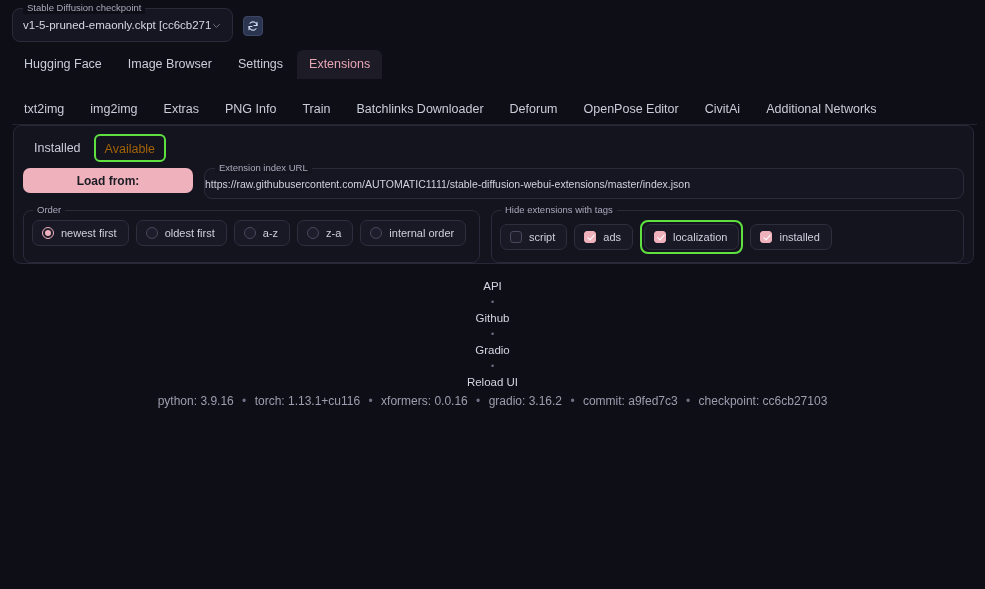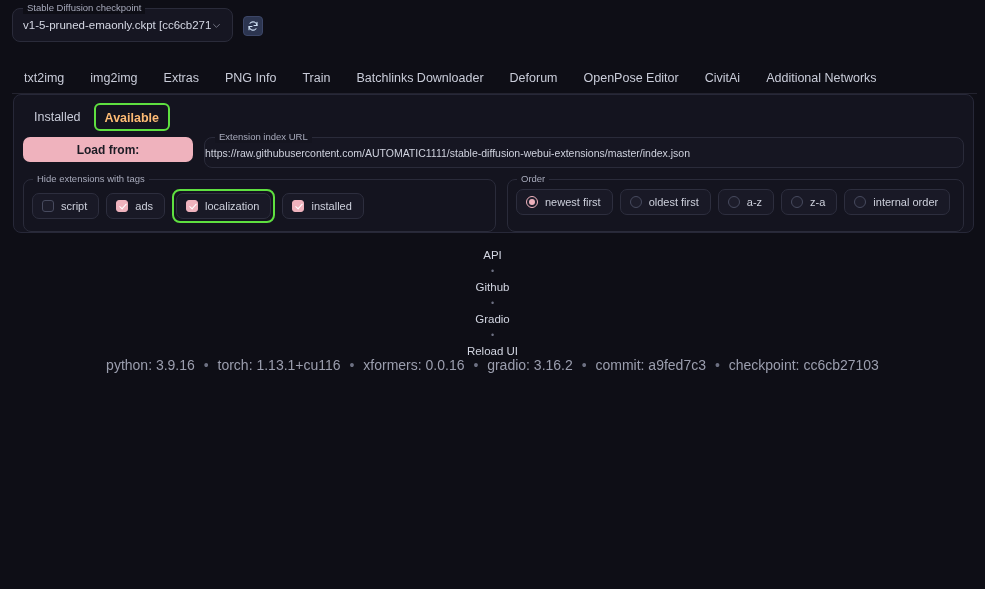--- a/index.html
+++ b/index.html
@@ -125,21 +125,21 @@
   }
   .subtab {
     font-size: 12.5px;
     color: #c9ccd9;
     padding: 5px 11px;
     border-radius: 6px;
     cursor: pointer;
     white-space: nowrap;
     line-height: 15px;
   }
-  .subtab.active { color: #fdba74; font-weight: bold; }
+  .subtab.active { color: #a16207; }
   .hl-green {
     border: 2px solid #5fe040;
     border-radius: 6px;
     padding: 3px 9px;
   }
 
   .row-load {
     display: flex;
     align-items: stretch;
     gap: 11px;
@@ -265,22 +265,23 @@
     display: flex;
     justify-content: center;
     align-items: center;
     gap: 0;
     line-height: 16px;
     flex-direction: column;
   }
   .flinks a { color: #d2d5e1; text-decoration: none; cursor: pointer; }
   .sep { color: #6d7082; margin: 0 9px; font-size: 9px; }
   .fvers {
-    font-size: 14px;
+    font-size: 12px;
     color: #9b9eae;
+    margin-top: 5px;
     line-height: 12px;
   }
   .fvers .vsep { color: #6d7082; margin: 0 5px; }
 </style>
 </head>
 <body>
 
 <div class="app">
 
   <div class="topbar">
@@ -293,20 +294,26 @@
     </div>
     <div class="refresh-btn">
       <svg viewBox="0 0 24 24">
         <path d="M20 11a8 8 0 0 0-14-4.5M4 13a8 8 0 0 0 14 4.5" fill="none" stroke="#cfe0f5" stroke-width="2.2" stroke-linecap="round"></path>
         <path d="M20 4.5V11h-6" fill="none" stroke="#cfe0f5" stroke-width="2.2" stroke-linecap="round" stroke-linejoin="round"></path>
         <path d="M4 19.5V13h6" fill="none" stroke="#cfe0f5" stroke-width="2.2" stroke-linecap="round" stroke-linejoin="round"></path>
       </svg>
     </div>
   </div>
 
+  <div class="tabrow row1">
+    <div class="tab">Hugging Face</div>
+    <div class="tab">Image Browser</div>
+    <div class="tab">Settings</div>
+    <div class="tab active">Extensions</div>
+  </div>
 
   <div class="tabrow row2">
     <div class="tab">txt2img</div>
     <div class="tab">img2img</div>
     <div class="tab">Extras</div>
     <div class="tab">PNG Info</div>
     <div class="tab">Train</div>
     <div class="tab">Batchlinks Downloader</div>
     <div class="tab">Deforum</div>
     <div class="tab">OpenPose Editor</div>
@@ -328,20 +335,52 @@
     <div class="row-load">
       <button id="load-from-button">Load from:</button>
       <div class="field-box" id="index-url-field">
         <span class="flabel" style="background:#14141f;">Extension index URL</span>
         <span class="uval">https://raw.githubusercontent.com/AUTOMATIC1111/stable-diffusion-webui-extensions/master/index.json</span>
       </div>
     </div>
 
     <div class="row-options">
 
+      <div class="group" id="order-group">
+        <span class="glabel">Order</span>
+        <div class="opts">
+
+          <div class="opt">
+            <span class="rbox selected"></span>
+            <span class="olabel">newest first</span>
+          </div>
+
+          <div class="opt">
+            <span class="rbox"></span>
+            <span class="olabel">oldest first</span>
+          </div>
+
+          <div class="opt">
+            <span class="rbox"></span>
+            <span class="olabel">a-z</span>
+          </div>
+
+          <div class="opt">
+            <span class="rbox"></span>
+            <span class="olabel">z-a</span>
+          </div>
+
+          <div class="opt">
+            <span class="rbox"></span>
+            <span class="olabel">internal order</span>
+          </div>
+
+        </div>
+      </div>
+
       <div class="group" id="tags-group">
         <span class="glabel">Hide extensions with tags</span>
         <div class="opts">
 
           <div class="opt">
             <span class="cbox"></span>
             <span class="olabel">script</span>
           </div>
 
           <div class="opt">
@@ -352,52 +391,20 @@
           <div class="hl-green-opt">
             <div class="opt">
               <span class="cbox checked"></span>
               <span class="olabel">localization</span>
             </div>
           </div>
 
           <div class="opt">
             <span class="cbox checked"></span>
             <span class="olabel">installed</span>
-          </div>
-
-        </div>
-      </div>
-
-      <div class="group" id="order-group">
-        <span class="glabel">Order</span>
-        <div class="opts">
-
-          <div class="opt">
-            <span class="rbox selected"></span>
-            <span class="olabel">newest first</span>
-          </div>
-
-          <div class="opt">
-            <span class="rbox"></span>
-            <span class="olabel">oldest first</span>
-          </div>
-
-          <div class="opt">
-            <span class="rbox"></span>
-            <span class="olabel">a-z</span>
-          </div>
-
-          <div class="opt">
-            <span class="rbox"></span>
-            <span class="olabel">z-a</span>
-          </div>
-
-          <div class="opt">
-            <span class="rbox"></span>
-            <span class="olabel">internal order</span>
           </div>
 
         </div>
       </div>
 
     </div>
   </div>
 
   <div class="footer">
     <div class="flinks">

